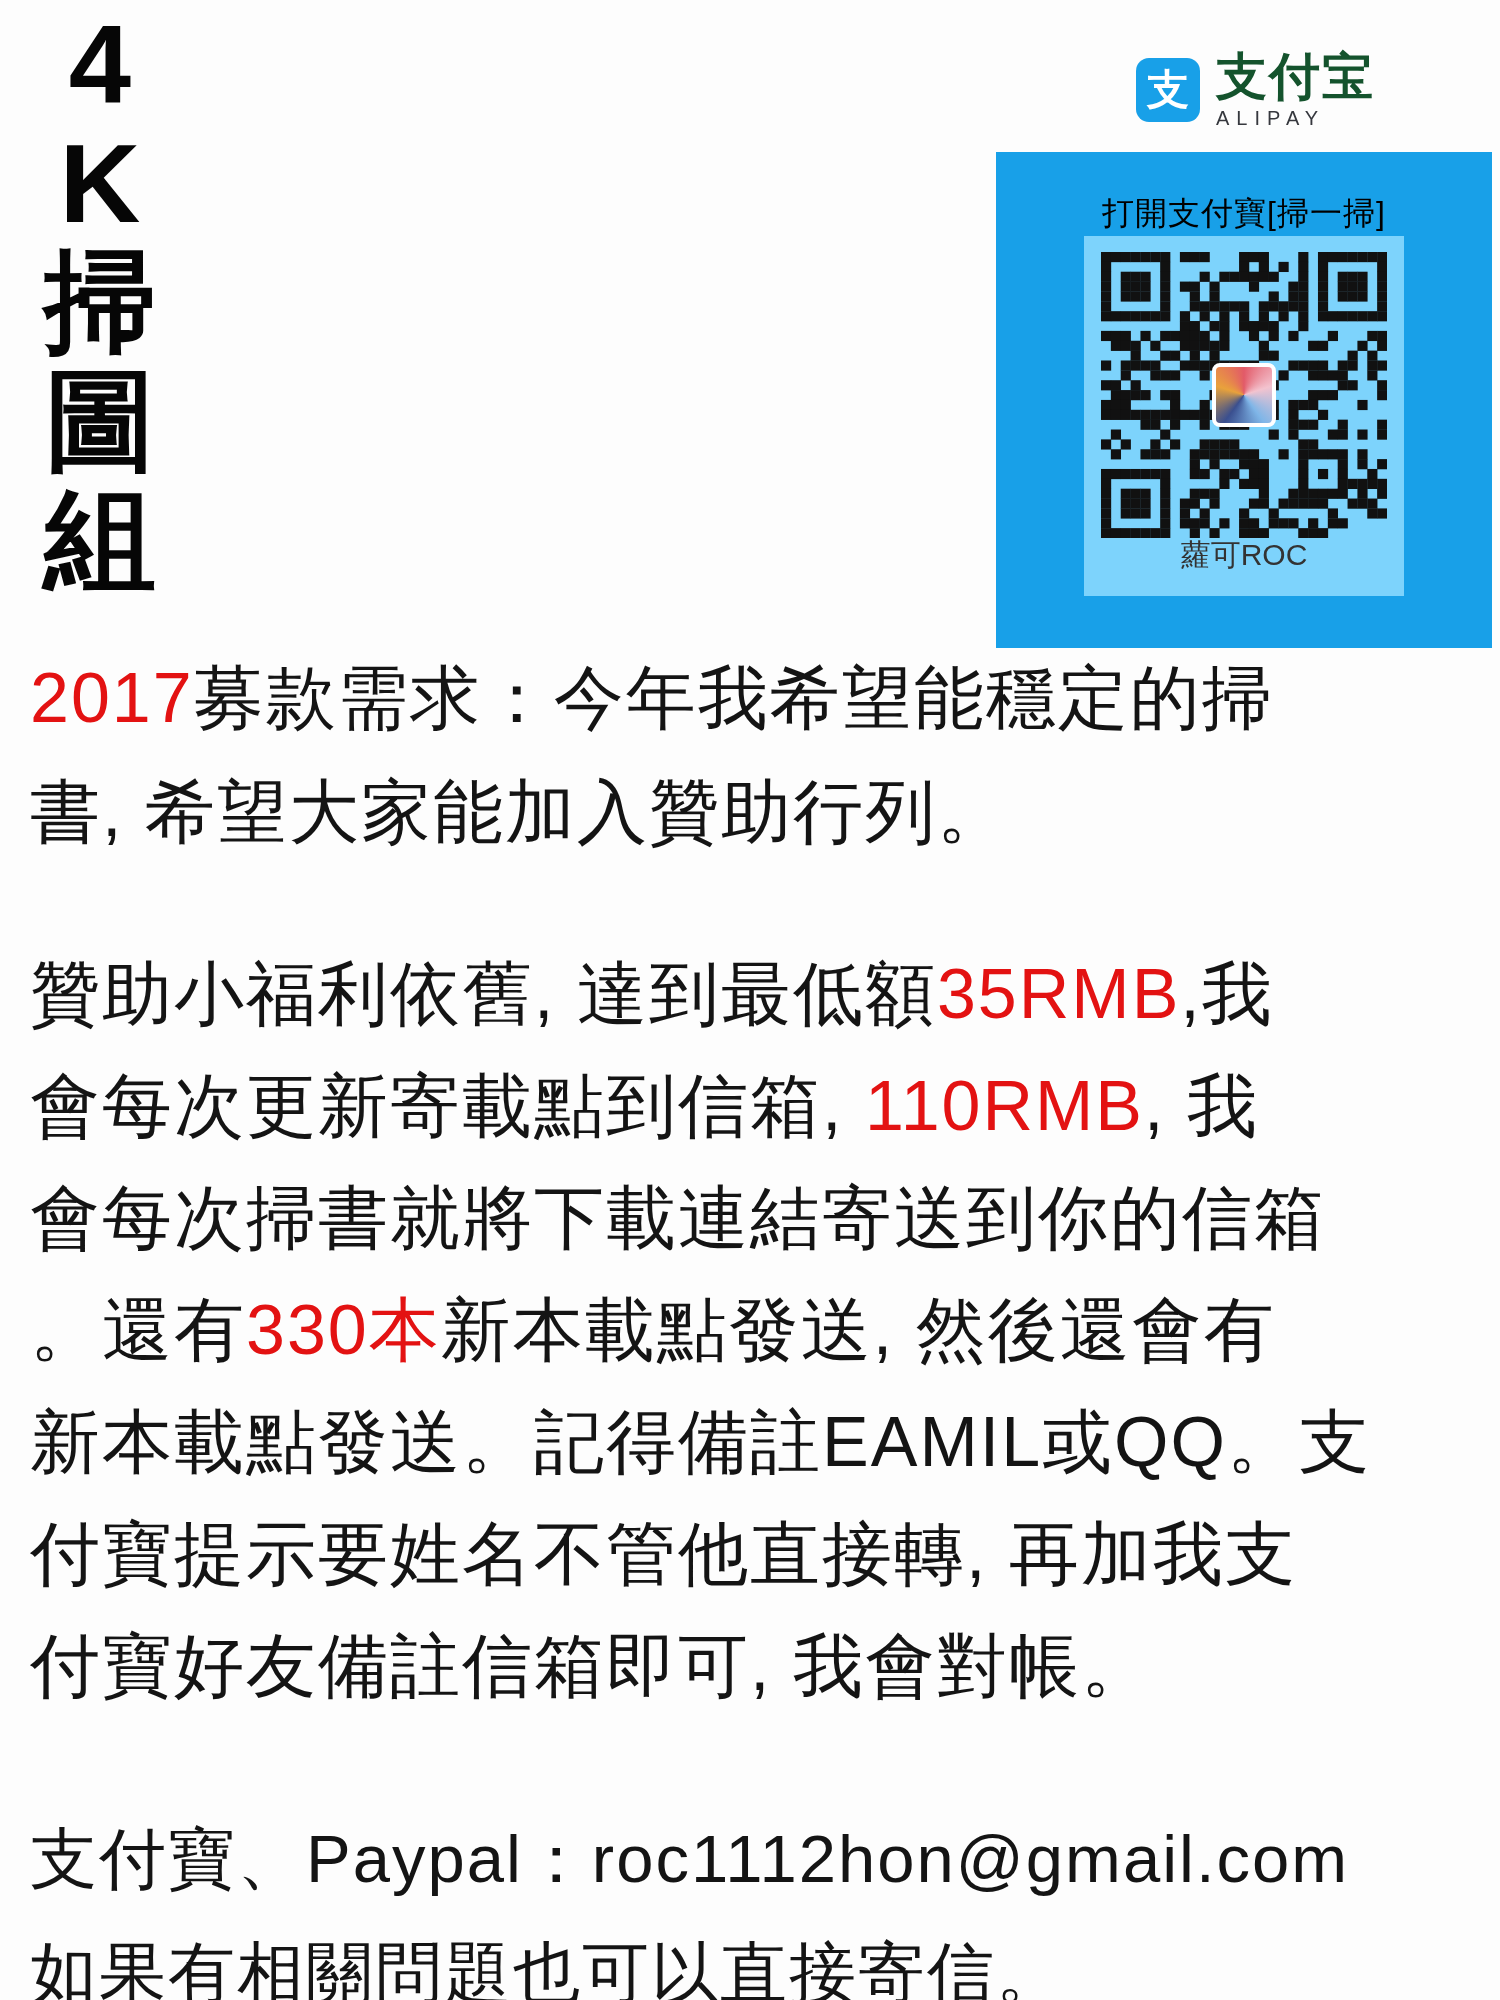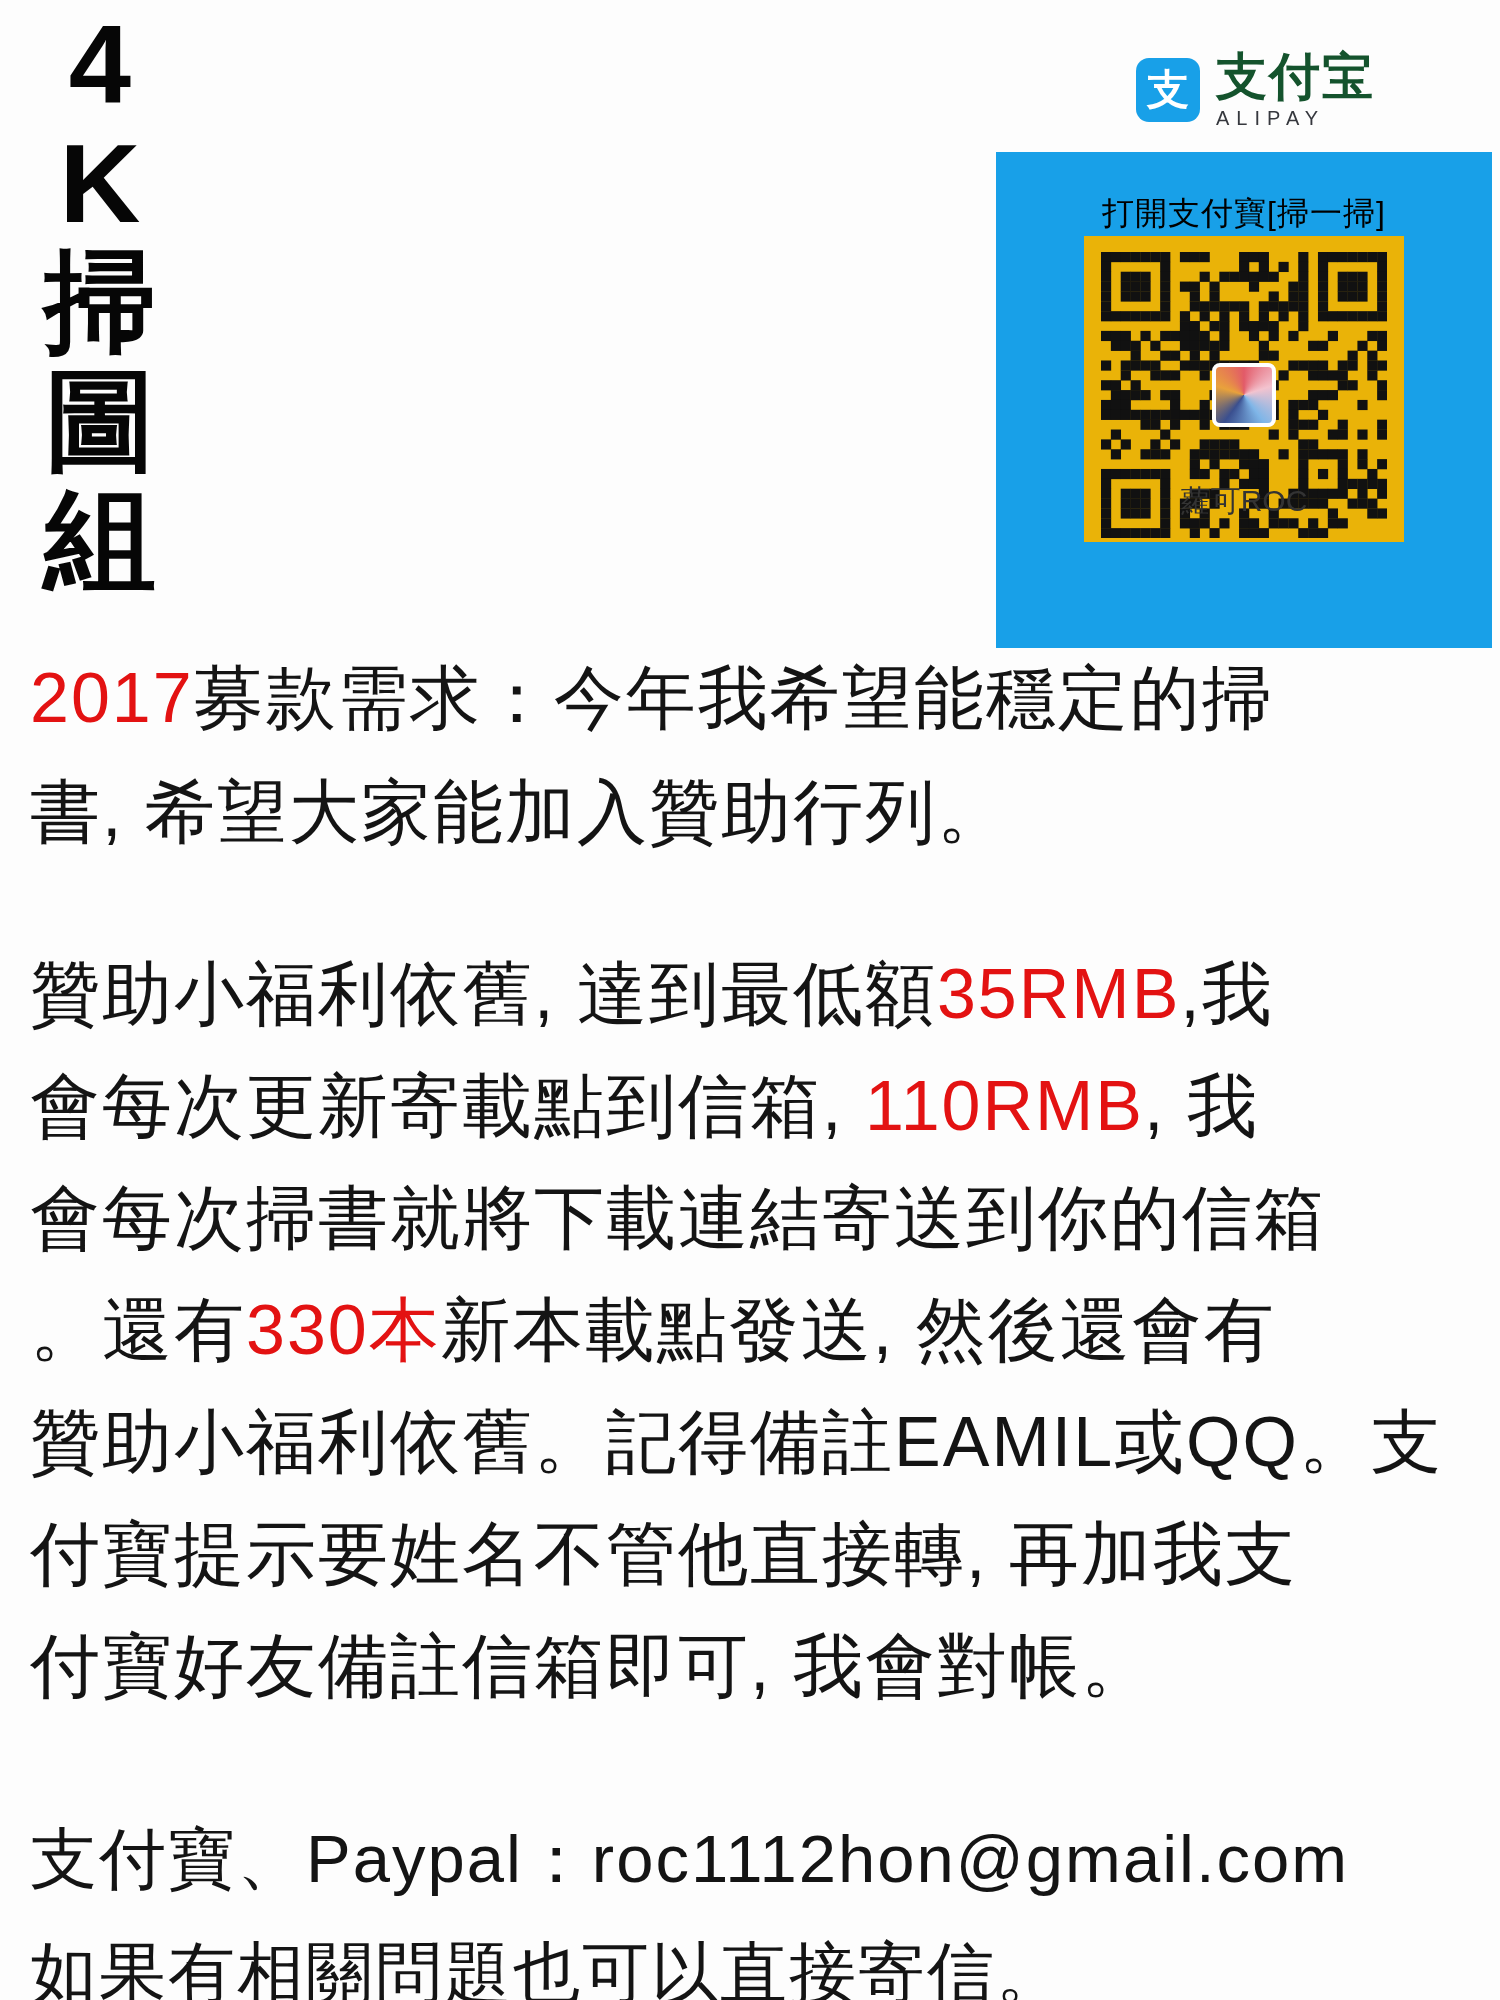--- a/index.html
+++ b/index.html
@@ -16,21 +16,21 @@
               display:flex;align-items:center;justify-content:center;
               color:#ffffff;font-size:42px;font-weight:bold;}
   .brand-cn{font-size:51px;font-weight:bold;color:#14532d;letter-spacing:2px;line-height:1.05;}
   .brand-en{font-size:20px;font-weight:normal;color:#36383e;letter-spacing:7px;margin-top:3px;}
 
   
   .panel{position:absolute;left:996px;top:152px;width:496px;height:496px;background:#18a0e8;}
   .panel-header{position:absolute;top:40px;width:100%;text-align:center;
                 color:#000000;font-size:32px;letter-spacing:1px;}
   .qr-box{position:absolute;left:50%;top:84px;transform:translateX(-50%);
-          width:320px;height:306px;background:#eab308;}
+          width:320px;height:360px;background:#7dd3fc;}
   .qr-code{position:absolute;left:17px;top:16px;width:286px;height:286px;}
   .qr-avatar{position:absolute;left:50%;top:159px;width:56px;height:56px;
              transform:translate(-50%,-50%);border:4px solid #ffffff;border-radius:8px;
              background:conic-gradient(#e25a68,#f3c3cf,#7fb6e8,#3a4f8f,#e9a23b,#e25a68);}
   .qr-label{position:absolute;bottom:20px;width:100%;text-align:center;
             font-size:30px;color:#333333;}
 
   
   .line{position:absolute;left:30px;font-size:70px;letter-spacing:2px;
         color:#141414;white-space:nowrap;text-align:right;}
@@ -482,20 +482,20 @@
       <div class="qr-label">蘿可ROC</div>
     </div>
   </div>
 
   <div class="line" style="top:652px"><span class="red">2017</span><span>募款需求：今年我希望能穩定的掃</span></div>
   <div class="line" style="top:766px"><span>書, 希望大家能加入贊助行列。</span></div>
   <div class="line" style="top:948px"><span>贊助小福利依舊, 達到最低額</span><span class="red">35RMB</span><span>,我</span></div>
   <div class="line" style="top:1060px"><span>會每次更新寄載點到信箱, </span><span class="red">110RMB</span><span>, 我</span></div>
   <div class="line" style="top:1172px"><span>會每次掃書就將下載連結寄送到你的信箱</span></div>
   <div class="line" style="top:1284px"><span>。還有</span><span class="red">330本</span><span>新本載點發送, 然後還會有</span></div>
-  <div class="line" style="top:1396px"><span>贊助小福利依舊。記得備註EAMIL或QQ。支</span></div>
+  <div class="line" style="top:1396px"><span>新本載點發送。記得備註EAMIL或QQ。支</span></div>
   <div class="line" style="top:1508px"><span>付寶提示要姓名不管他直接轉, 再加我支</span></div>
   <div class="line" style="top:1620px"><span>付寶好友備註信箱即可, 我會對帳。</span></div>
 
   <div class="line small" style="top:1778px"><span>支付寶、Paypal：roc1112hon@gmail.com</span></div>
   <div class="line small" style="top:1892px"><span>如果有相關問題也可以直接寄信。</span></div>
 
 </div>
 
 </body></html>

